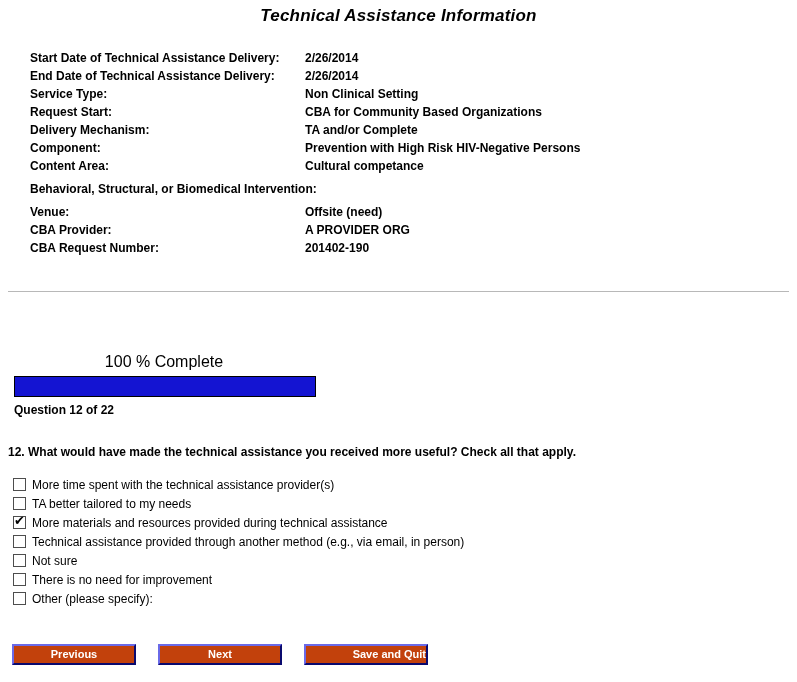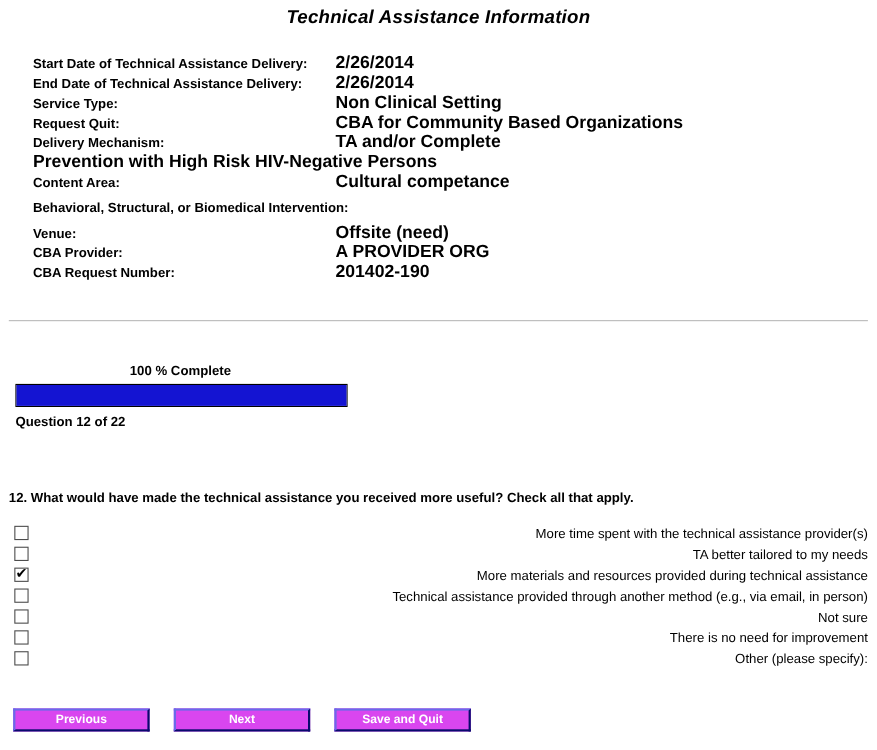--- a/index.html
+++ b/index.html
@@ -40,21 +40,21 @@
     margin-bottom: 2px;
   }
   .info-label {
     width: 275px;
     font-weight: bold;
     font-size: 12px;
     white-space: nowrap;
   }
   .info-value {
     font-weight: bold;
-    font-size: 16px;
+    font-size: 12px;
     white-space: nowrap;
   }
   .info-row.spaced {
     margin-top: 7px;
     margin-bottom: 7px;
   }
 
   
   .divider {
     border: none;
@@ -69,23 +69,24 @@
   
   .progress-section {
     position: absolute;
     top: 330px;
     left: 14px;
     width: 400px;
   }
   .progress-caption {
     text-align: center;
     width: 300px;
-    font-weight: bold;
-    font-size: 12px;
+    font-weight: normal;
+    font-size: 16px;
     margin-bottom: 5px;
+    margin-top: 23px;
   }
   .progress-outer {
     width: 300px;
     height: 19px;
     border: 1px solid #000000;
     background: #ffffff;
     box-sizing: content-box;
     padding: 0;
   }
   .progress-inner {
@@ -110,21 +111,20 @@
   .question-text {
     font-weight: bold;
     font-size: 12px;
     margin-bottom: 16px;
   }
   .option-row {
     display: flex;
     align-items: center;
     height: 19px;
     margin-bottom: 0px;
-    justify-content: space-between;
   }
   .cb {
     width: 13px;
     height: 13px;
     border: 1px solid #4d4d4d;
     background: #ffffff;
     margin-right: 6px;
     margin-left: 5px;
     flex: 0 0 auto;
     position: relative;
@@ -147,65 +147,66 @@
   
   .button-bar {
     position: absolute;
     top: 644px;
     left: 12px;
     display: flex;
   }
   .nav-button {
     width: 120px;
     height: 17px;
-    background: #d946ef;
+    background: #c2410c;
     border-top: 2px solid #6a6ae8;
     border-left: 2px solid #6a6ae8;
     border-right: 2px solid #0a0a6e;
     border-bottom: 2px solid #0a0a6e;
     color: #ffffff;
     font-weight: bold;
     font-size: 11px;
     text-align: center;
     line-height: 17px;
     box-sizing: content-box;
     padding: 0;
     font-family: "Liberation Sans", sans-serif;
     cursor: pointer;
   }
   .nav-button.next { margin-left: 22px; }
-  .nav-button.save { margin-left: 22px; }
+  .nav-button.save { margin-left: 22px; text-align: right; }
 </style>
 </head>
 <body>
 
 <h1 class="page-title">Technical Assistance Information</h1>
 
 <div class="info-block">
     <div class="info-row">
       <div class="info-label">Start Date of Technical Assistance Delivery:</div>
       <div class="info-value">2/26/2014</div>
     </div>
     <div class="info-row">
       <div class="info-label">End Date of Technical Assistance Delivery:</div>
       <div class="info-value">2/26/2014</div>
     </div>
     <div class="info-row">
       <div class="info-label">Service Type:</div>
       <div class="info-value">Non Clinical Setting</div>
     </div>
     <div class="info-row">
-      <div class="info-label">Request Quit:</div>
+      <div class="info-label">Request Start:</div>
       <div class="info-value">CBA for Community Based Organizations</div>
     </div>
     <div class="info-row">
       <div class="info-label">Delivery Mechanism:</div>
       <div class="info-value">TA and/or Complete</div>
     </div>
     <div class="info-row">
+      <div class="info-label">Component:</div>
       <div class="info-value">Prevention with High Risk HIV-Negative Persons</div>
     </div>
     <div class="info-row">
       <div class="info-label">Content Area:</div>
       <div class="info-value">Cultural competance</div>
     </div>
     <div class="info-row spaced">
       <div class="info-label">Behavioral, Structural, or Biomedical Intervention:</div>
       <div class="info-value"></div>
     </div>

